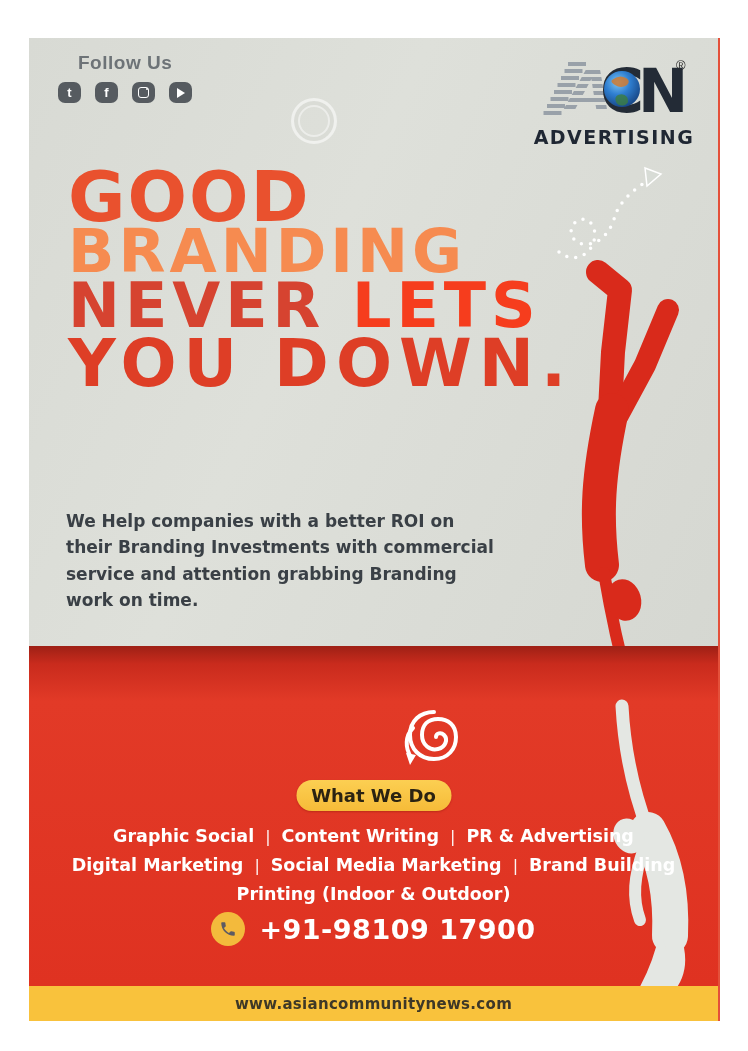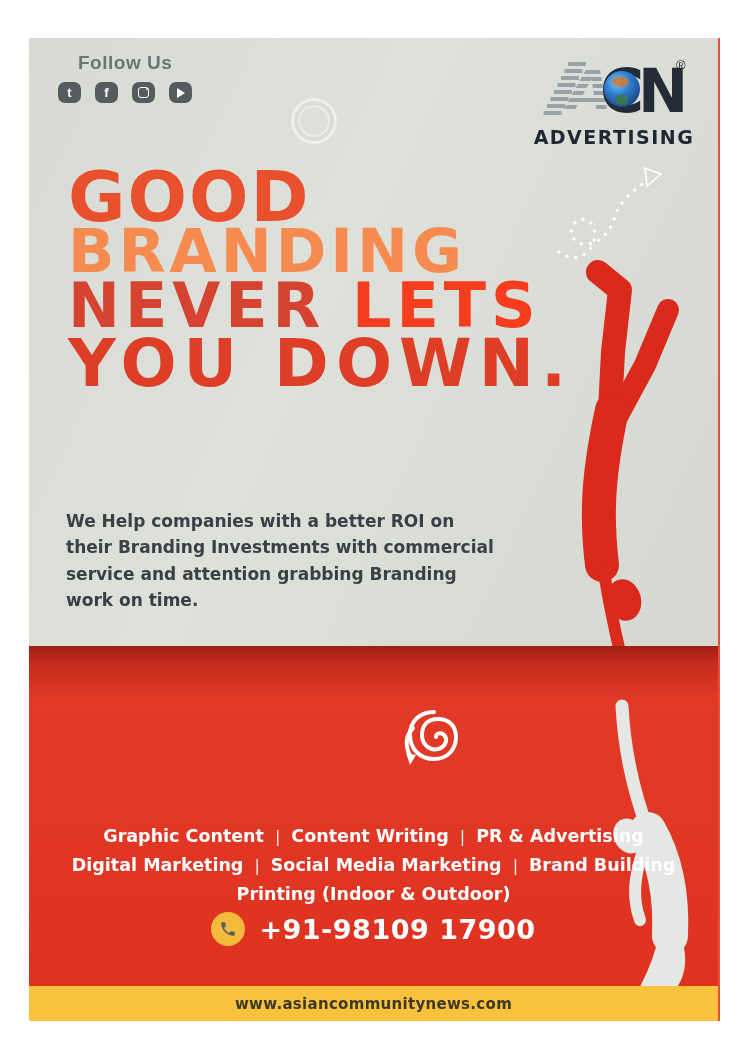--- a/index.html
+++ b/index.html
@@ -201,24 +201,25 @@
       </g>
       <ellipse cx="55" cy="138" rx="15" ry="18" fill="#e4e7e3" transform="rotate(-28 55 138)"></ellipse>
     </svg>
 
     <svg class="spiral-icon" width="64" height="64" viewBox="0 0 64 64">
       <path d="M36 4 C22 4 12 13 12 27 C12 41 22 51 36 51 C50 51 58 41 58 29 C58 17 50 11 40 11 C30 11 24 17 24 27 C24 37 32 43 40 41 C48 39 50 31 46 27 C43 24 38 25 38 29" fill="none" stroke="#ffffff" stroke-width="4" stroke-linecap="round"></path>
       <path d="M15 20 C7 28 7 40 13 49" fill="none" stroke="#ffffff" stroke-width="4" stroke-linecap="round"></path>
       <path d="M8 45 L18 47 L12 57 Z" fill="#ffffff"></path>
     </svg>
 
+    <div class="wwd-pill">What We Do</div>
 
     <div class="services">
       <div>
-        <span>Graphic Content</span><span class="svc-sep">|</span><span>Content Writing</span><span class="svc-sep">|</span><span>PR &amp; Advertising</span>
+        <span>Graphic Social</span><span class="svc-sep">|</span><span>Content Writing</span><span class="svc-sep">|</span><span>PR &amp; Advertising</span>
       </div>
       <div>
         <span>Digital Marketing</span><span class="svc-sep">|</span><span>Social Media Marketing</span><span class="svc-sep">|</span><span>Brand Building</span>
       </div>
       <div>
         <span>Printing (Indoor &amp; Outdoor)</span>
       </div>
     </div>
 
     <div class="phone-row">

